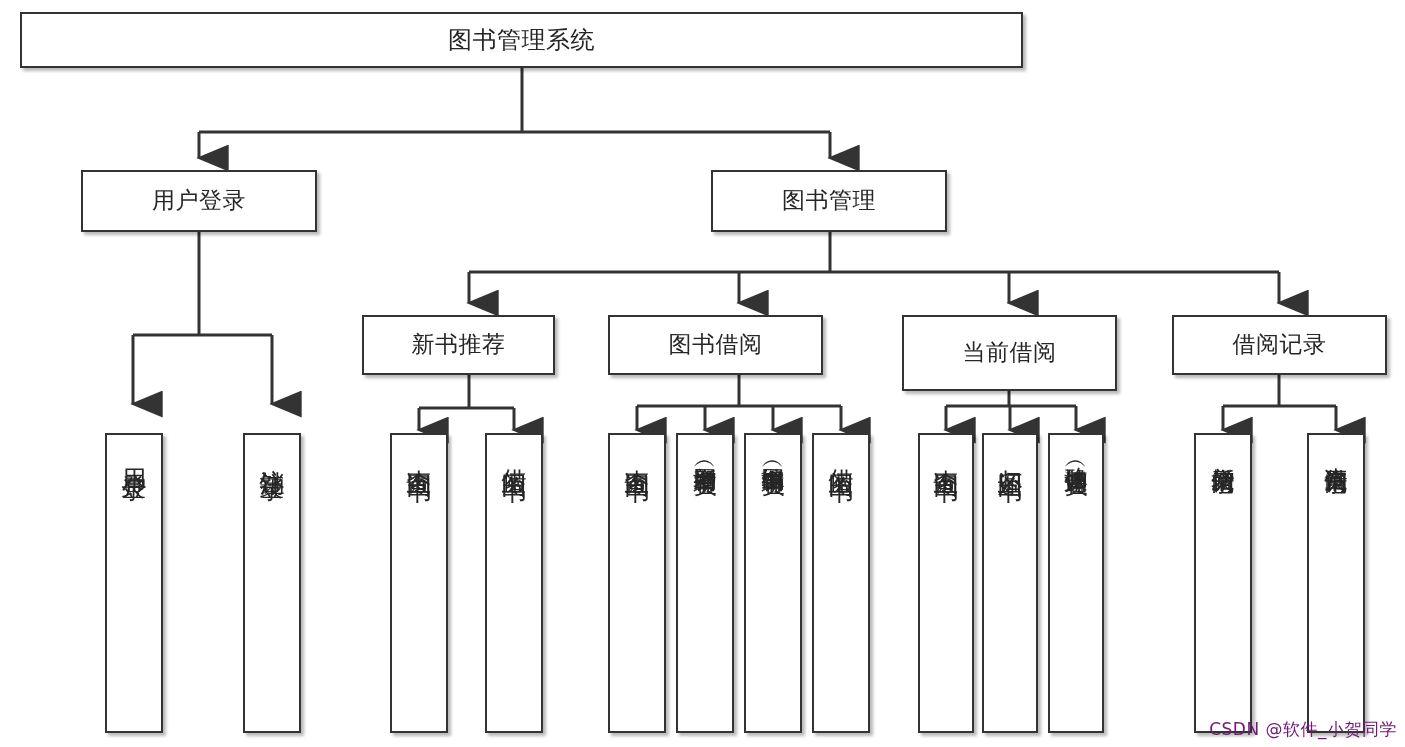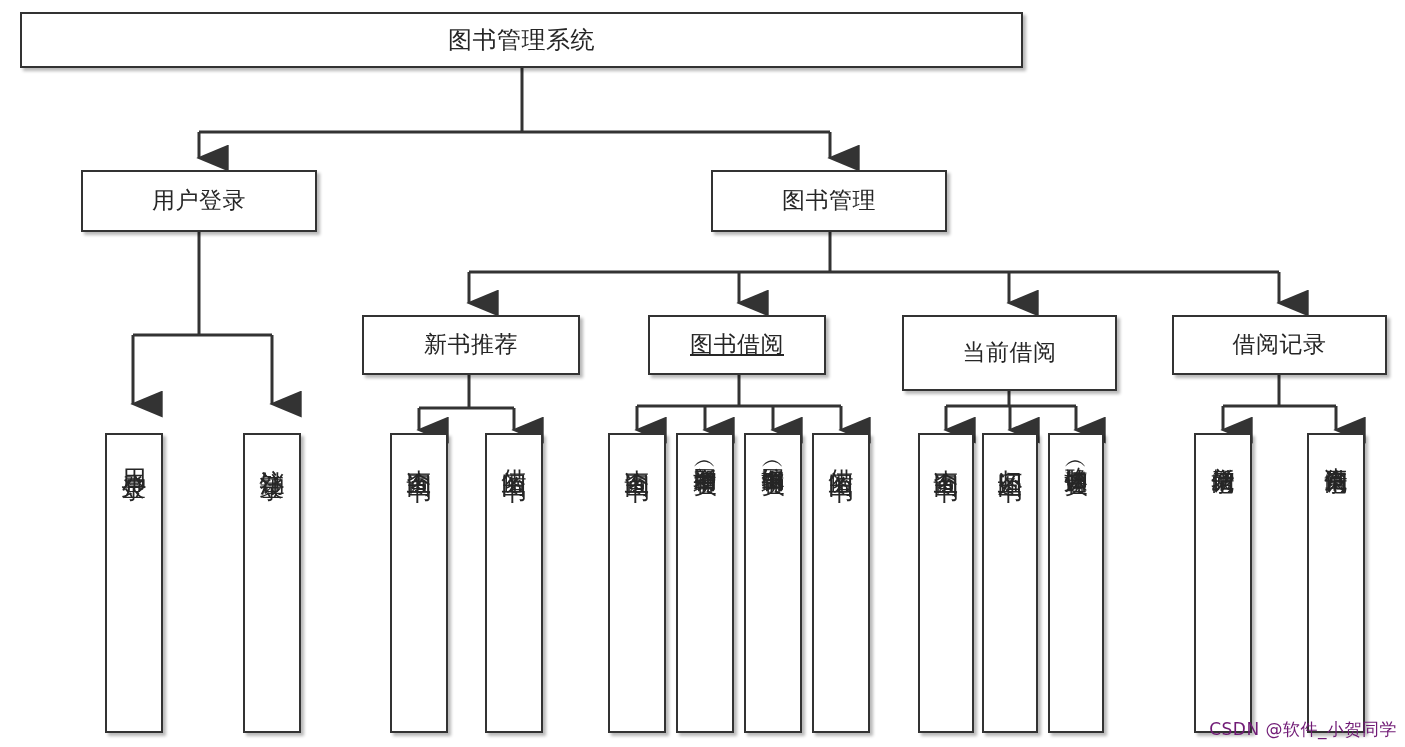--- a/index.html
+++ b/index.html
@@ -142,24 +142,24 @@
     <span class="label">图书管理系统</span>
   </div>
 
   <div class="node horiz" style="left:81px; top:170px; width:236px; height:62px;">
     <span class="label">用户登录</span>
   </div>
   <div class="node horiz" style="left:711px; top:170px; width:236px; height:62px;">
     <span class="label">图书管理</span>
   </div>
 
-  <div class="node horiz" style="left:362px; top:315px; width:218px; height:60px;">
+  <div class="node horiz" style="left:362px; top:315px; width:193px; height:60px;">
     <span class="label">新书推荐</span>
   </div>
-  <div class="node horiz" style="left:648px; top:315px; width:178px; height:60px;text-decoration:underline;">
+  <div class="node horiz" style="left:608px; top:315px; width:215px; height:60px;">
     <span class="label">图书借阅</span>
   </div>
   <div class="node horiz" style="left:902px; top:315px; width:215px; height:76px;">
     <span class="label">当前借阅</span>
   </div>
   <div class="node horiz" style="left:1172px; top:315px; width:215px; height:60px;">
     <span class="label">借阅记录</span>
   </div>
 
   <div class="node vert" style="left:105px; top:433px; width:58px; height:300px;">

